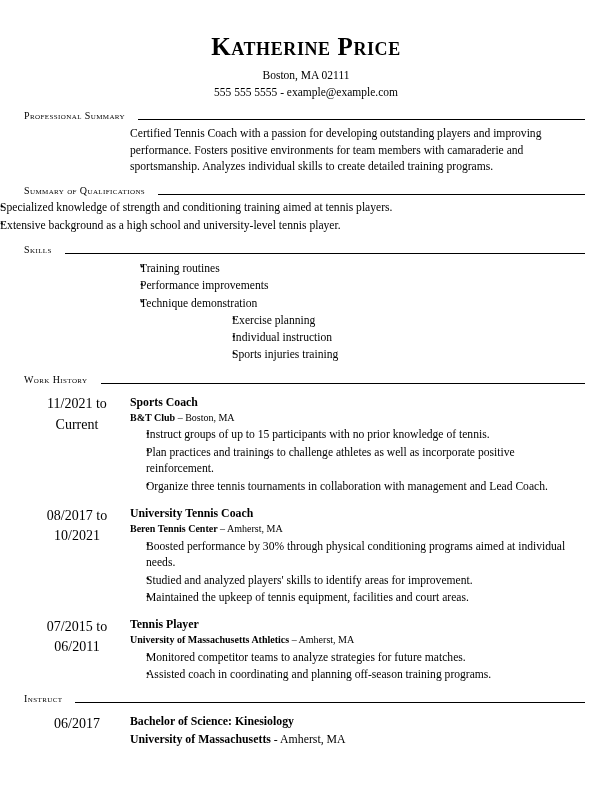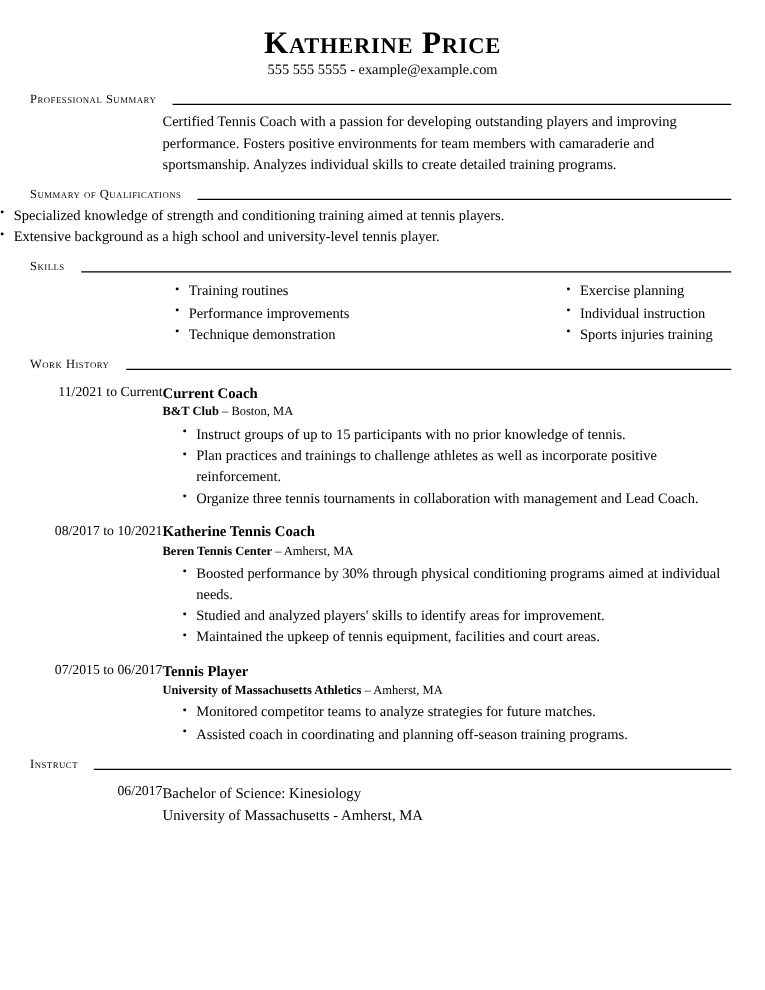--- a/index.html
+++ b/index.html
@@ -20,21 +20,21 @@
     position: relative;
     width: 612px;
     height: 792px;
     box-sizing: border-box;
     padding: 0;
   }
 
   
   .header {
     text-align: center;
-    padding-top: 22px;
+    padding-top: 34px;
   }
   .name {
     font-size: 25px;
     font-weight: bold;
     font-variant: small-caps;
     letter-spacing: 0.6px;
     line-height: 1.05;
     margin: 0;
   }
   .contact-line {
@@ -84,21 +84,20 @@
 
   ul.bullets {
     list-style: none;
     margin: 4px 0 0 0;
     padding: 0;
   }
   ul.bullets > li {
     position: relative;
     font-size: 11.6px;
     line-height: 1.45;
-    padding-left: 11px;
     margin-bottom: 0.5px;
   }
   ul.bullets > li::before {
     content: "\2022";
     position: absolute;
     left: 0;
     top: -0.5px;
     font-size: 10px;
   }
 
@@ -107,20 +106,21 @@
     margin-left: 140px;
     margin-right: 30px;
   }
 
   
   .skills-wrap {
     display: flex;
     margin-left: 140px;
     margin-right: 30px;
     margin-top: 6px;
+    flex-direction: column;
   }
   .skills-col {
     width: 50%;
     box-sizing: border-box;
   }
   .skills-col.right {
     padding-left: 92px;
   }
   .skills-col ul.bullets {
     margin-top: 0;
@@ -130,23 +130,23 @@
   .entry {
     display: flex;
     align-items: flex-start;
     margin-top: 9px;
     padding-left: 24px;
     padding-right: 28px;
   }
   .entry .dates {
     width: 106px;
     flex: 0 0 106px;
-    font-size: 11px;
-    line-height: 1.45;
-    text-align: right;
+    font-size: 14px;
+    line-height: 1.45;
+    text-align: center;
     padding-top: 0.5px;
   }
   .entry .detail {
     flex: 1 1 auto;
   }
   .job-title {
     font-size: 11.8px;
     font-weight: bold;
     line-height: 1.45;
   }
@@ -162,30 +162,31 @@
   }
   .entry ul.bullets {
     margin-top: 2px;
     margin-left: 16px;
   }
   .edu-line {
     font-size: 11.8px;
     line-height: 1.5;
   }
   .edu-line .b {
-    font-weight: normal;
+    font-weight: bold;
   }
 </style>
 </head>
 <body>
 
 <div class="page">
 
   <div class="header">
     <div class="name">Katherine Price</div>
+    <div class="contact-line first">Boston, MA 02111</div>
     <div class="contact-line">555 555 5555 - example@example.com</div>
   </div>
 
   <div class="section-head">
     <span class="label">Professional Summary</span>
     <span class="rule"></span>
   </div>
   <div class="body-col">
     <p class="para">Certified Tennis Coach with a passion for developing outstanding players and improving performance. Fosters positive environments for team members with camaraderie and sportsmanship. Analyzes individual skills to create detailed training programs.</p>
   </div>
@@ -221,45 +222,45 @@
   </div>
 
   <div class="section-head">
     <span class="label">Work History</span>
     <span class="rule"></span>
   </div>
 
   <div class="entry">
     <div class="dates">11/2021 to Current</div>
     <div class="detail">
-      <div class="job-title">Current Coach</div>
+      <div class="job-title">Sports Coach</div>
       <div class="org-line"><span class="org">B&amp;T Club</span><span class="sep"> – </span><span class="loc">Boston, MA</span></div>
       <ul class="bullets">
         <li>Instruct groups of up to 15 participants with no prior knowledge of tennis.</li>
         <li>Plan practices and trainings to challenge athletes as well as incorporate positive reinforcement.</li>
         <li>Organize three tennis tournaments in collaboration with management and Lead Coach.</li>
       </ul>
     </div>
   </div>
 
   <div class="entry">
     <div class="dates">08/2017 to 10/2021</div>
     <div class="detail">
-      <div class="job-title">Katherine Tennis Coach</div>
+      <div class="job-title">University Tennis Coach</div>
       <div class="org-line"><span class="org">Beren Tennis Center</span><span class="sep"> – </span><span class="loc">Amherst, MA</span></div>
       <ul class="bullets">
         <li>Boosted performance by 30% through physical conditioning programs aimed at individual needs.</li>
         <li>Studied and analyzed players' skills to identify areas for improvement.</li>
         <li>Maintained the upkeep of tennis equipment, facilities and court areas.</li>
       </ul>
     </div>
   </div>
 
   <div class="entry">
-    <div class="dates">07/2015 to 06/2017</div>
+    <div class="dates">07/2015 to 06/2011</div>
     <div class="detail">
       <div class="job-title">Tennis Player</div>
       <div class="org-line"><span class="org">University of Massachusetts Athletics</span><span class="sep"> – </span><span class="loc">Amherst, MA</span></div>
       <ul class="bullets">
         <li>Monitored competitor teams to analyze strategies for future matches.</li>
         <li>Assisted coach in coordinating and planning off-season training programs.</li>
       </ul>
     </div>
   </div>
 

